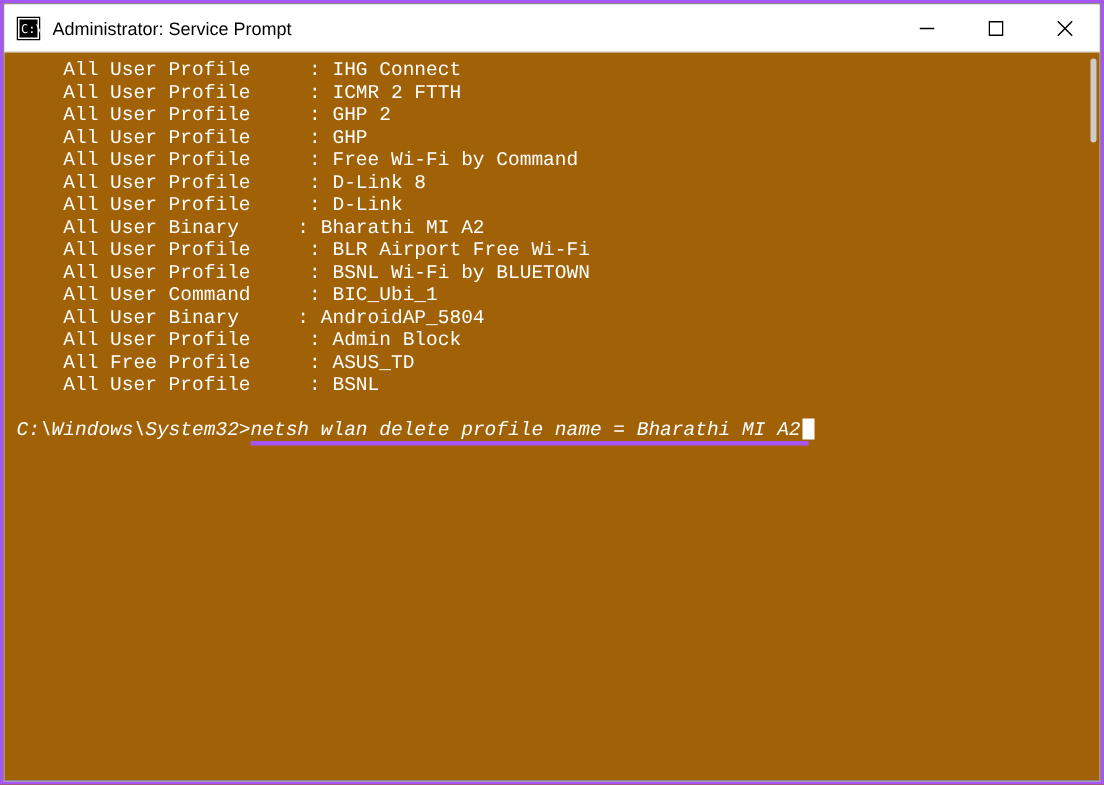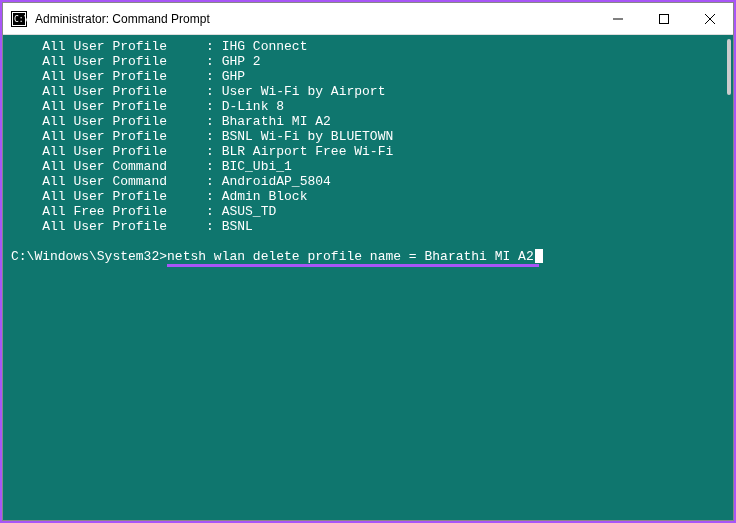--- a/index.html
+++ b/index.html
@@ -57,21 +57,21 @@
       display: flex;
       align-items: center;
       justify-content: center;
       cursor: pointer;
     }
     .window-btn svg {
       width: 10px;
       height: 10px;
     }
     .terminal {
-      background: #0f766e;
+      background: #a16207;
       flex: 1;
       padding: 4px 8px;
       font-family: 'Consolas', 'Courier New', monospace;
       font-size: 13px;
       color: #fff;
       line-height: 15px;
       position: relative;
       overflow: hidden;
     }
     .scrollbar {
@@ -84,20 +84,21 @@
       border-radius: 2px;
     }
     .profile-line {
       white-space: pre;
     }
     .blank-line {
       height: 15px;
     }
     .command-line {
       white-space: pre;
+      font-style: italic;
     }
     .highlight {
       position: relative;
       display: inline-block;
     }
     .highlight::after {
       content: '';
       position: absolute;
       left: 0;
       right: -5px;
@@ -121,21 +122,21 @@
 <div class="window">
   <div class="titlebar">
     <span class="app-icon">
       <svg viewBox="0 0 16 16">
         <rect x="0" y="0" width="16" height="16" fill="#000"></rect>
         <rect x="1" y="1" width="14" height="14" fill="#fff"></rect>
         <rect x="2" y="2" width="12" height="12" fill="#000"></rect>
         <text x="3" y="11" font-size="8" fill="#fff" font-family="monospace">C:\</text>
       </svg>
     </span>
-    <span class="title-text">Administrator: Command Prompt</span>
+    <span class="title-text">Administrator: Service Prompt</span>
     <div class="window-controls">
       <div class="window-btn">
         <svg viewBox="0 0 10 10">
             <line x1="0" y1="5" x2="10" y2="5" stroke="#000" stroke-width="1"></line>
           </svg>
       </div>
       <div class="window-btn">
         <svg viewBox="0 0 10 10">
             <rect x="0.5" y="0.5" width="9" height="9" fill="none" stroke="#000" stroke-width="1"></rect>
           </svg>
@@ -145,29 +146,31 @@
             <line x1="0" y1="0" x2="10" y2="10" stroke="#000" stroke-width="1"></line>
             <line x1="10" y1="0" x2="0" y2="10" stroke="#000" stroke-width="1"></line>
           </svg>
       </div>
     </div>
   </div>
   <div class="terminal">
     <div class="scrollbar"></div>
     <div id="profile-list">
         <div class="profile-line">    All User Profile     : IHG Connect</div>
+        <div class="profile-line">    All User Profile     : ICMR 2 FTTH</div>
         <div class="profile-line">    All User Profile     : GHP 2</div>
         <div class="profile-line">    All User Profile     : GHP</div>
-        <div class="profile-line">    All User Profile     : User Wi-Fi by Airport</div>
+        <div class="profile-line">    All User Profile     : Free Wi-Fi by Command</div>
         <div class="profile-line">    All User Profile     : D-Link 8</div>
-        <div class="profile-line">    All User Profile     : Bharathi MI A2</div>
+        <div class="profile-line">    All User Profile     : D-Link</div>
+        <div class="profile-line">    All User Binary     : Bharathi MI A2</div>
+        <div class="profile-line">    All User Profile     : BLR Airport Free Wi-Fi</div>
         <div class="profile-line">    All User Profile     : BSNL Wi-Fi by BLUETOWN</div>
-        <div class="profile-line">    All User Profile     : BLR Airport Free Wi-Fi</div>
         <div class="profile-line">    All User Command     : BIC_Ubi_1</div>
-        <div class="profile-line">    All User Command     : AndroidAP_5804</div>
+        <div class="profile-line">    All User Binary     : AndroidAP_5804</div>
         <div class="profile-line">    All User Profile     : Admin Block</div>
         <div class="profile-line">    All Free Profile     : ASUS_TD</div>
         <div class="profile-line">    All User Profile     : BSNL</div>
       </div>
     <div class="blank-line"></div>
     <div class="command-line"><span>C:\Windows\System32&gt;</span><span class="highlight">netsh wlan delete profile name = Bharathi MI A2</span><span class="cursor"></span></div>
   </div>
 </div>
 
 </body></html>

